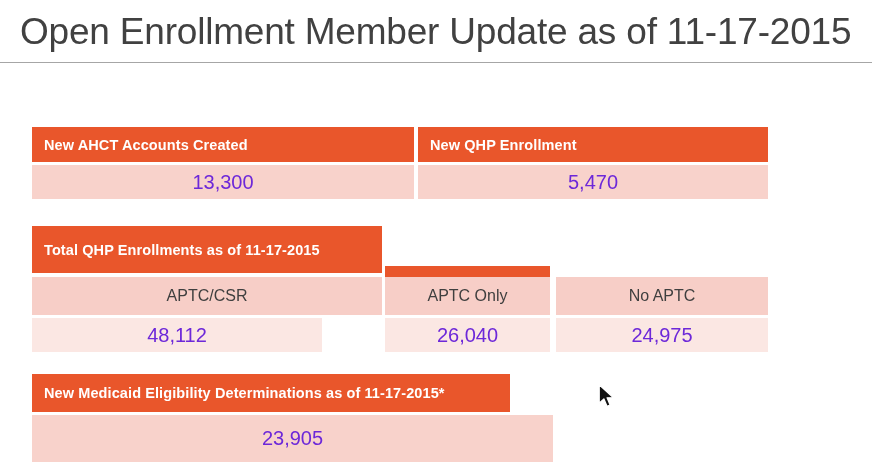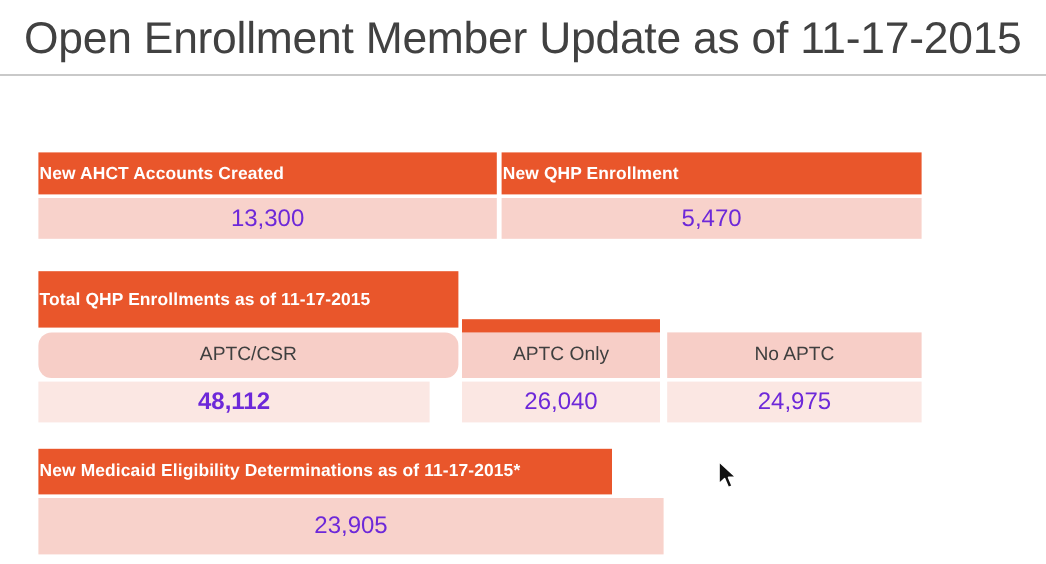--- a/index.html
+++ b/index.html
@@ -53,21 +53,21 @@
     box-sizing: border-box;
     display: flex;
     align-items: center;
     white-space: nowrap;
   }
   .hdr {
     background: #e9562b;
     color: #ffffff;
     font-weight: bold;
     font-size: 14.5px;
-    padding-left: 1px;
+    padding-left: 12px;
     justify-content: flex-start;
     letter-spacing: 0.1px;
   }
   .hdr.center {
     justify-content: center;
     padding-left: 0;
     margin-top: 40px;
   }
   .lbl {
     background: #f7cec7;
@@ -110,25 +110,25 @@
   <div class="cell hdr" style="left:418px; top:127px; width:350px; height:35px;">New QHP Enrollment</div>
 
   <div class="cell val strong-pink" style="left:32px; top:165px; width:382px; height:34px;">13,300</div>
   <div class="cell val strong-pink" style="left:418px; top:165px; width:350px; height:34px;">5,470</div>
 </div>
 
 <div class="tbl">
   <div class="cell hdr" style="left:32px; top:226px; width:350px; height:47px;">Total QHP Enrollments as of 11-17-2015</div>
   <div class="cell hdr center" style="left:385px; top:226px; width:165px; height:47px;">99,127</div>
 
-  <div class="cell lbl" style="left:32px; top:277px; width:350px; height:38px;border-radius:11px;">APTC/CSR</div>
+  <div class="cell lbl" style="left:32px; top:277px; width:350px; height:38px;">APTC/CSR</div>
   <div class="cell lbl" style="left:385px; top:277px; width:165px; height:38px;">APTC Only</div>
   <div class="cell lbl" style="left:556px; top:277px; width:212px; height:38px;">No APTC</div>
 
-  <div class="cell val" style="left:32px; top:318px; width:326px; height:34px;font-weight:bold;">48,112</div>
+  <div class="cell val" style="left:32px; top:318px; width:290px; height:34px;">48,112</div>
   <div class="cell val" style="left:385px; top:318px; width:165px; height:34px;">26,040</div>
   <div class="cell val" style="left:556px; top:318px; width:212px; height:34px;">24,975</div>
 </div>
 
 <div class="tbl">
   <div class="cell hdr" style="left:32px; top:374px; width:478px; height:38px;">New Medicaid Eligibility Determinations as of 11-17-2015*</div>
   <div class="cell val strong-pink" style="left:32px; top:415px; width:521px; height:47px;">23,905</div>
 </div>
 
 <div id="cursor">

